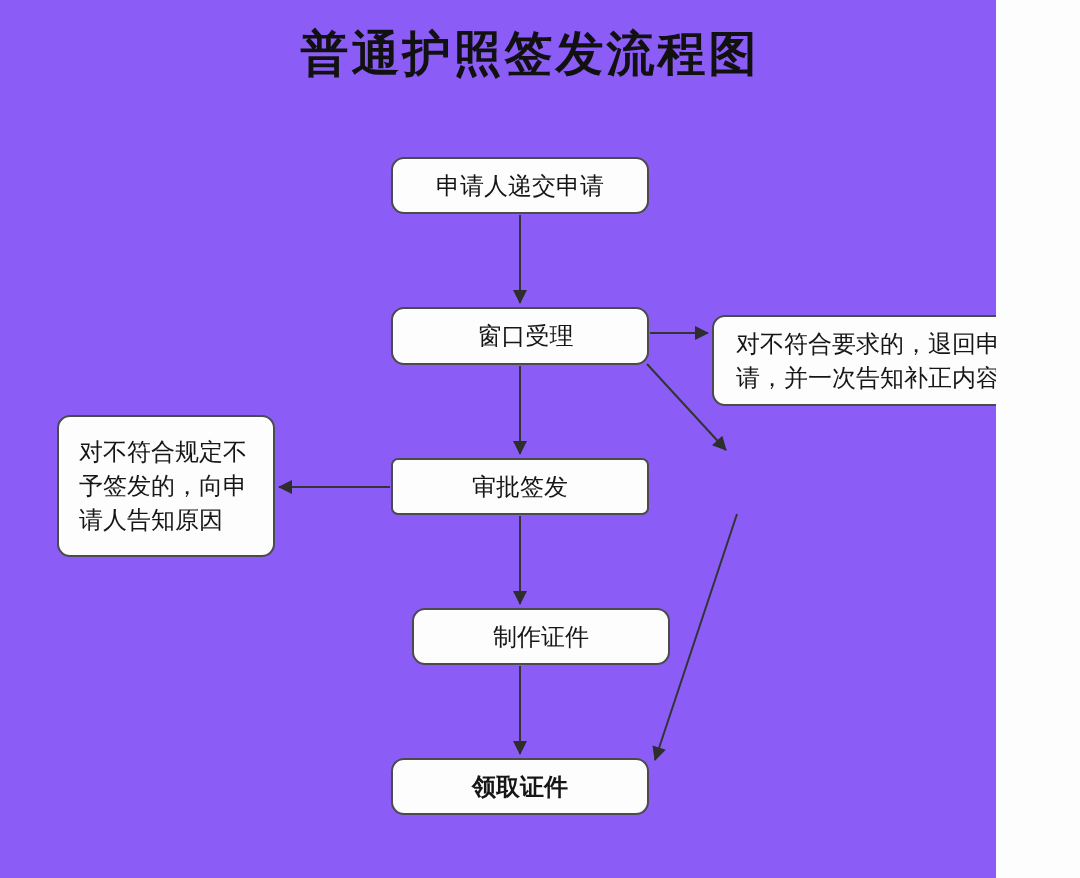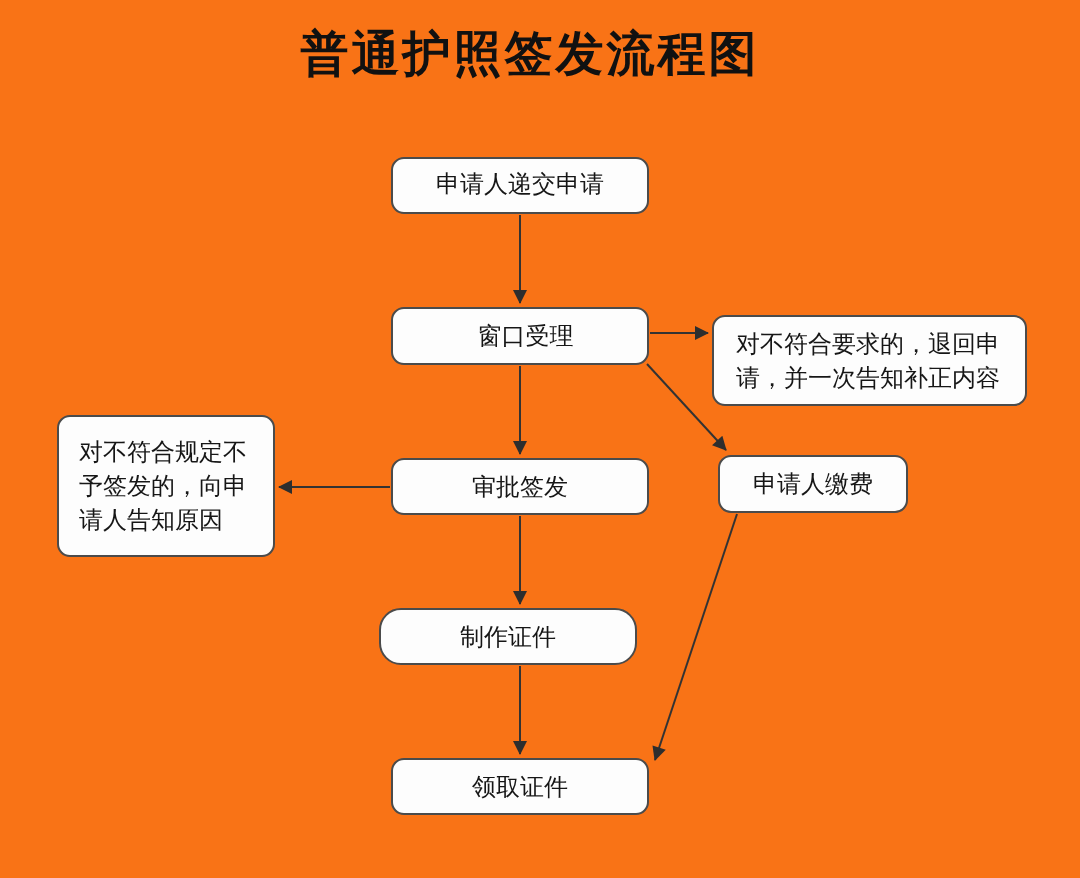--- a/index.html
+++ b/index.html
@@ -2,23 +2,23 @@
 <html><head>
 <meta charset="utf-8">
 <style>
   html, body {
     margin: 0;
     padding: 0;
     background: #fdfdfd;
   }
   .canvas {
     position: relative;
-    width: 1080px;
+    width: 996px;
     height: 878px;
-    background: #f97316;
+    background: #8b5cf6;
     font-family: "Liberation Sans", "DejaVu Sans", sans-serif;
     color: #161616;
     overflow: hidden;
   }
   .diagram-title {
     position: absolute;
     top: 22px;
     left: 0;
     width: 1060px;
     margin: 0;
@@ -45,28 +45,28 @@
     justify-content: center;
     font-size: 24px;
     line-height: 34px;
     text-align: center;
     color: #161616;
   }
   .node.side {
     justify-content: flex-start;
     text-align: left;
   }
-  #node-submit  { left: 391px; top: 157px; width: 258px; height: 57px; font-family: Liberation Mono, monospace; }
+  #node-submit  { left: 391px; top: 157px; width: 258px; height: 57px; }
   #node-window  { left: 391px; top: 307px; width: 258px; height: 58px; padding-left: 11px; }
   #node-reject  { left: 712px; top: 287px; width: 315px; height: 91px; padding: 0 22px; margin-top: 28px; }
-  #node-approve { left: 391px; top: 458px; width: 258px; height: 57px; }
+  #node-approve { left: 391px; top: 458px; width: 258px; height: 57px; border-radius: 7px; }
   #node-deny    { left: 57px;  top: 415px; width: 218px; height: 142px; padding: 5px 20px; }
   #node-pay     { left: 718px; top: 455px; width: 190px; height: 58px; }
-  #node-produce { left: 379px; top: 608px; width: 258px; height: 57px; border-radius: 22px; }
-  #node-collect { left: 391px; top: 758px; width: 258px; height: 57px; }
+  #node-produce { left: 412px; top: 608px; width: 258px; height: 57px; }
+  #node-collect { left: 391px; top: 758px; width: 258px; height: 57px; font-weight: bold; }
 </style>
 </head>
 <body>
 
 <div class="canvas">
 
   <h1 class="diagram-title">普通护照签发流程图</h1>
 
   <svg class="edges" width="1080" height="878">
     <defs>
@@ -89,19 +89,18 @@
   <div class="node" id="node-submit">申请人递交申请</div>
 
   <div class="node" id="node-window">窗口受理</div>
 
   <div class="node side" id="node-reject">对不符合要求的，退回申请，并一次告知补正内容</div>
 
   <div class="node" id="node-approve">审批签发</div>
 
   <div class="node side" id="node-deny">对不符合规定不予签发的，向申请人告知原因</div>
 
-  <div class="node" id="node-pay">申请人缴费</div>
 
   <div class="node" id="node-produce">制作证件</div>
 
   <div class="node" id="node-collect">领取证件</div>
 
 </div>
 
 </body></html>

